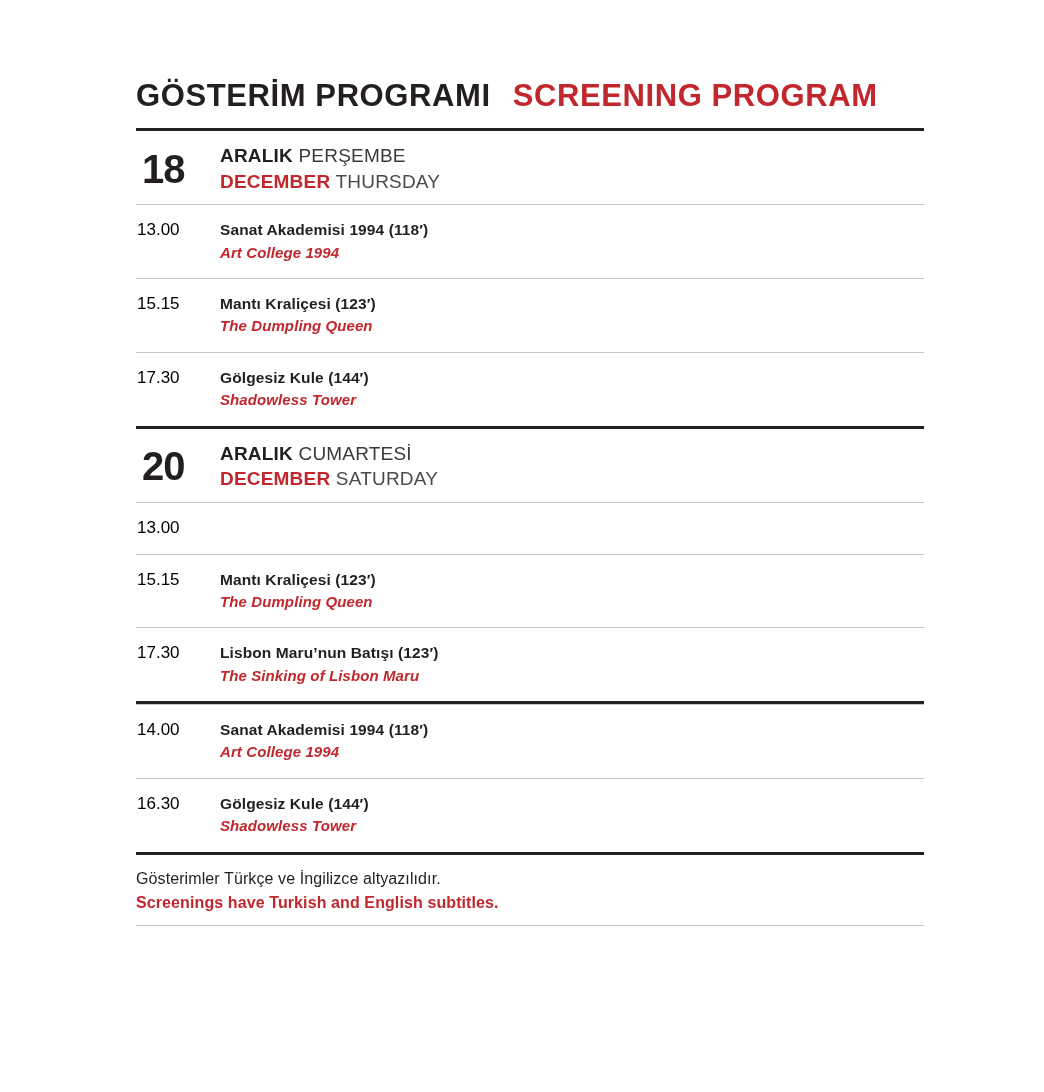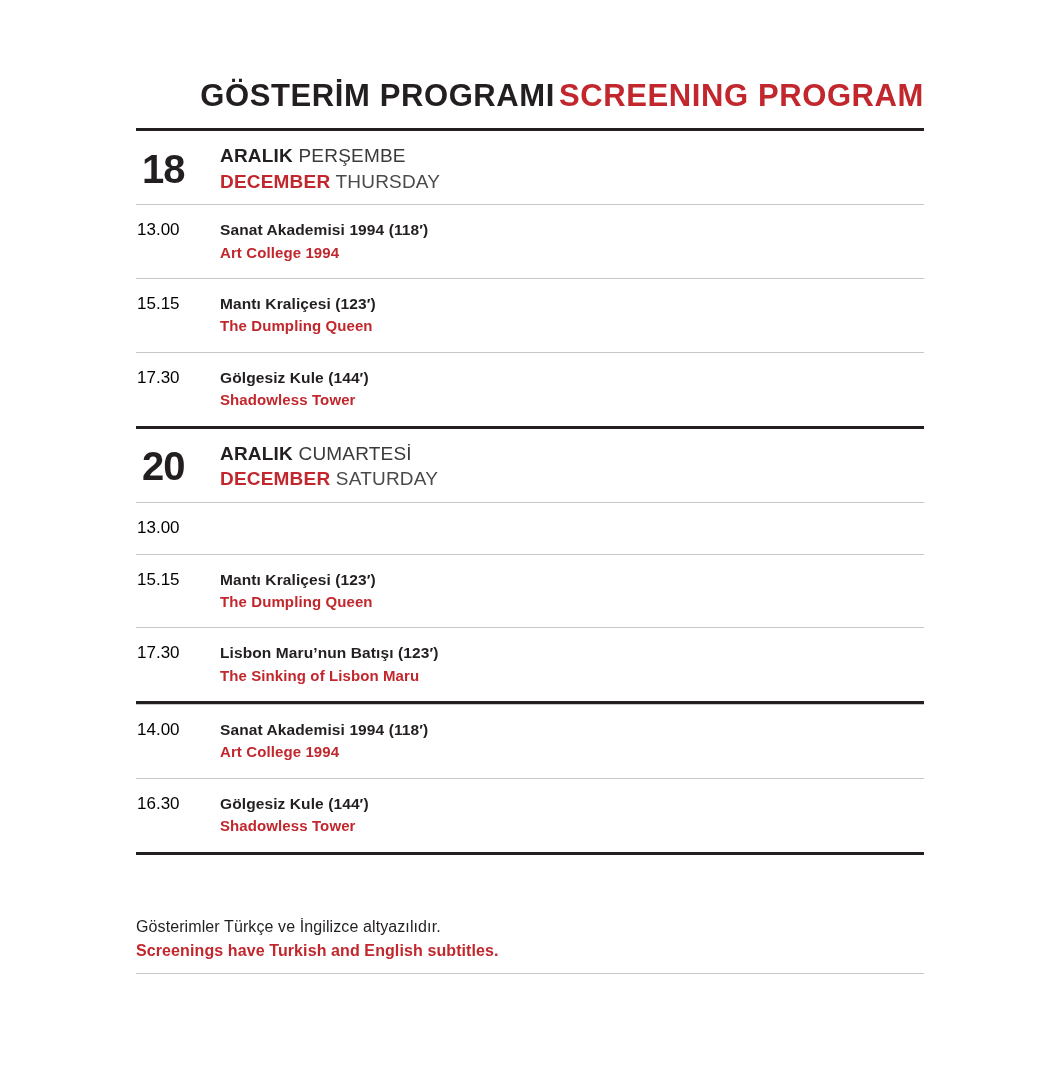--- a/index.html
+++ b/index.html
@@ -24,26 +24,25 @@
     position: absolute;
     left: 136px;
     top: 78px;
     width: 788px;
   }
 
   
   .title-row {
     display: flex;
     align-items: baseline;
-    gap: 4px;
+    gap: 22px;
     font-size: 31px;
     font-weight: bold;
     letter-spacing: 0.6px;
     white-space: nowrap;
-    justify-content: flex-end;
   }
   .title-tr { color: #231f20; }
   .title-en { color: #c1272d; }
 
   
   .rule-thick {
     border-top: 3px solid #231f20;
     margin-top: 14px;
   }
   .rule-thin {
@@ -105,26 +104,26 @@
     color: #231f20;
     line-height: 1.5;
     letter-spacing: 0.1px;
   }
   .film-en {
     font-size: 15px;
     font-weight: bold;
     color: #c1272d;
     line-height: 1.5;
     letter-spacing: 0.1px;
+    font-style: italic;
   }
 
   
   .footer {
     padding: 12px 0 6px 0;
-    margin-top: 48px;
   }
   .footer-tr {
     font-size: 16px;
     color: #231f20;
     line-height: 1.5;
     letter-spacing: 0.1px;
   }
   .footer-en {
     font-size: 16px;
     font-weight: bold;

